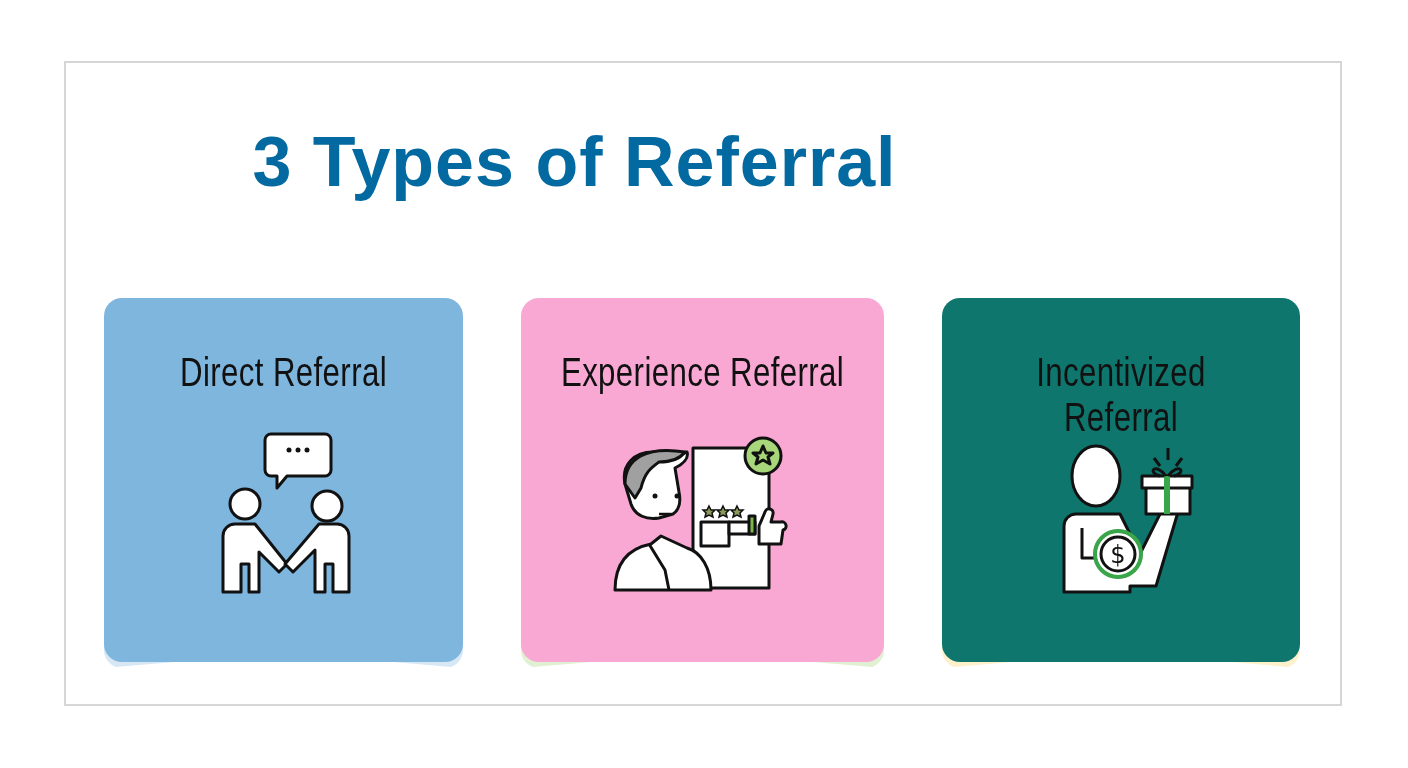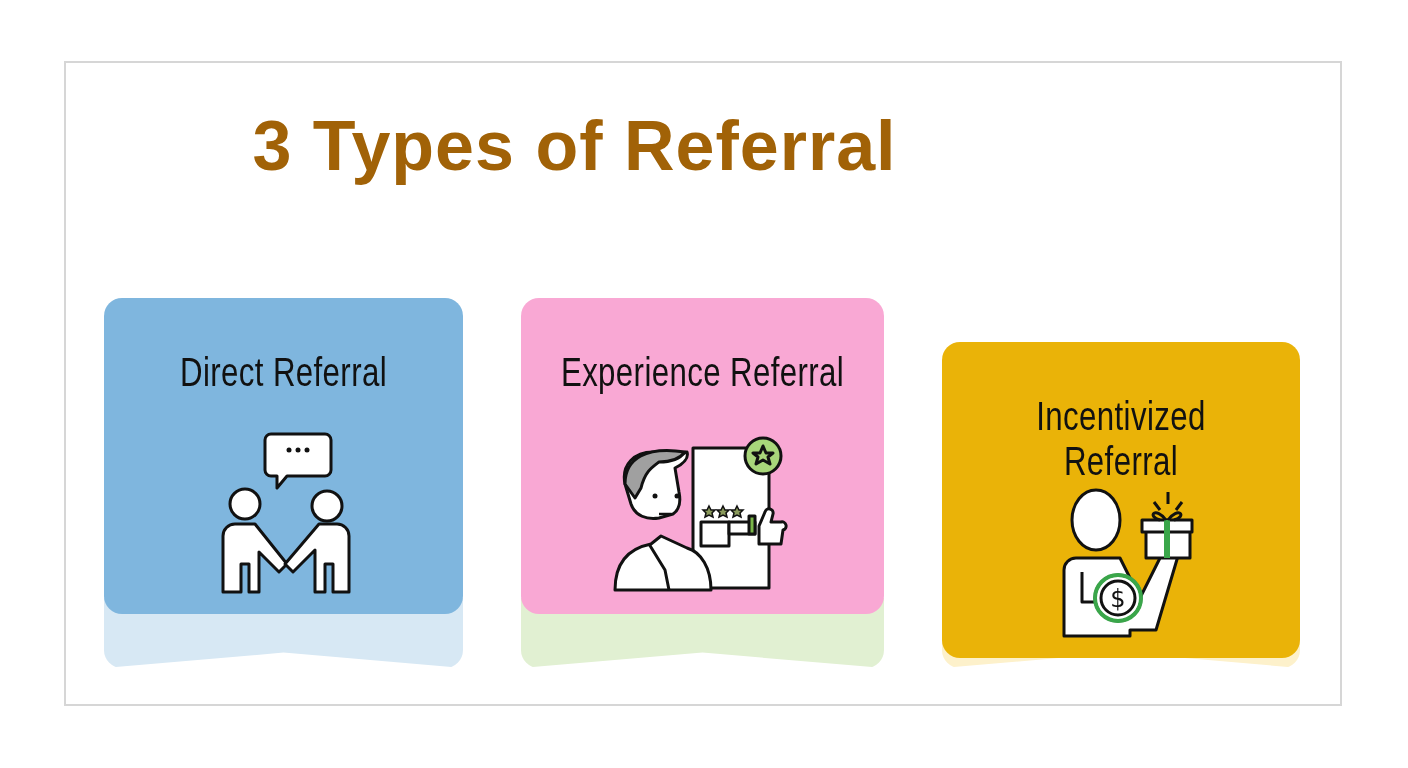--- a/index.html
+++ b/index.html
@@ -1,21 +1,21 @@
 <!DOCTYPE html>
 <html><head>
 <meta charset="utf-8">
 <style>
   html, body { margin:0; padding:0; }
   body { width:1408px; height:768px; background:#ffffff; position:relative; overflow:hidden; font-family:"Liberation Sans", sans-serif; }
   .frame { position:absolute; left:64px; top:61px; width:1278px; height:645px; border:2px solid #d6d6d6; box-sizing:border-box; background:#fff; }
-  .title { position:absolute; left:0; width:1149px; top:106px; text-align:center; font-family:"Liberation Sans", sans-serif; font-weight:bold; font-size:70px; color:#a16207; letter-spacing:1px; }
+  .title { position:absolute; left:0; width:1149px; top:122px; text-align:center; font-family:"Liberation Sans", sans-serif; font-weight:bold; font-size:70px; color:#0369a1; letter-spacing:1px; }
   .card-wrap { position:absolute; top:298px; }
   .shadow { position:absolute; left:0; right:0; top:300px; height:70px; border-radius:0 0 18px 18px; clip-path: polygon(0 0,100% 0,100% 100%,50% 78%,0 100%); }
-  .card { position:absolute; left:0; top:0; right:0; height:316px; border-radius:18px; }
+  .card { position:absolute; left:0; top:0; right:0; height:364px; border-radius:18px; }
   .card-title { position:absolute; left:0; right:0; top:52px; text-align:center; font-family:"Liberation Sans Narrow","Liberation Sans", sans-serif; font-size:40px; color:#111; transform:scaleX(0.78); transform-origin:center; letter-spacing:0.5px; }
   .icon { position:absolute; left:50%; transform:translateX(-50%); top:128px; }
 </style>
 </head>
 <body>
 
 <div class="frame"></div>
 <div class="title">3 Types of Referral</div>
 
 <div class="card-wrap" style="left:104px;width:359px;">
@@ -67,21 +67,21 @@
         <path d="M96 80 l2 4 l4 0 l-3 3 l1 4 l-4 -2 l-4 2 l1 -4 l-3 -3 l4 0z"></path>
         <path d="M110 80 l2 4 l4 0 l-3 3 l1 4 l-4 -2 l-4 2 l1 -4 l-3 -3 l4 0z"></path>
         <path d="M124 80 l2 4 l4 0 l-3 3 l1 4 l-4 -2 l-4 2 l1 -4 l-3 -3 l4 0z"></path>
       </g>
     </svg>
   </div>
 </div>
 
 <div class="card-wrap" style="left:942px;width:358px;">
   <div class="shadow" style="background:#fdf1cb;"></div>
-  <div class="card" style="background:#eab308;margin-top:44px;">
+  <div class="card" style="background:#0f766e;">
     <div class="card-title">Incentivized Referral</div>
     <svg class="icon" width="150" height="170" viewBox="0 0 150 170">
       <g stroke="#111" stroke-width="3" stroke-linejoin="round">
         <ellipse cx="50" cy="50" rx="24" ry="30" fill="#fff"></ellipse>
         <path d="M18 166 v-66 a12 12 0 0 1 12 -12 h44 l20 40 l20 -40 l8 -6 l10 4 l-22 74 l-26 0 v6z" fill="#fff"></path>
         <path d="M36 102 v30 h30" fill="none"></path>
         <circle cx="72" cy="128" r="23" fill="#fff"></circle>
         <circle cx="72" cy="128" r="23" fill="none" stroke="#3aa64a" stroke-width="4"></circle>
         <circle cx="72" cy="128" r="17" fill="#fff"></circle>
         <rect x="100" y="60" width="44" height="28" fill="#fff"></rect>

